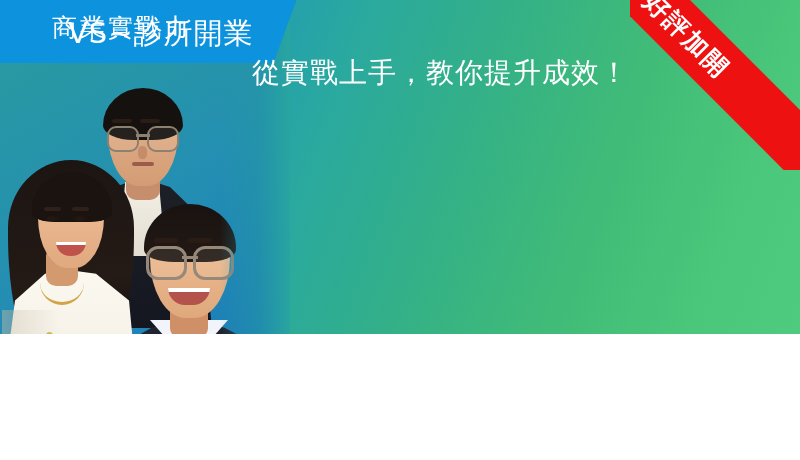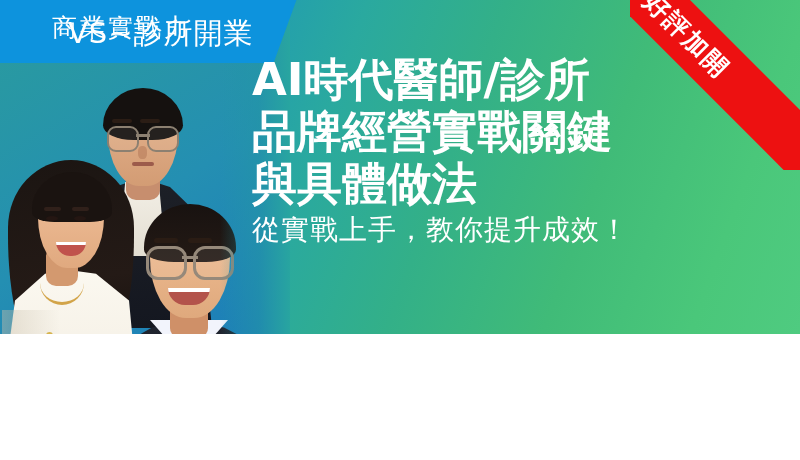--- a/index.html
+++ b/index.html
@@ -373,24 +373,19 @@
   <div id="tag-banner"></div>
   <div id="tag-banner-label">商業實戰力</div>
 
   <div id="ribbon-wrap">
     <div id="ribbon">
       <span id="ribbon-label">好評加開</span>
     </div>
   </div>
 
   <div id="text-block">
-    <div id="title">
-      <span class="line">AI時代醫師/診所</span>
-      <span class="line">品牌經營實戰關鍵</span>
-      <span class="line">與具體做法</span>
-    </div>
     <div id="tagline">從實戰上手，教你提升成效！</div>
   </div>
 
   <div id="footer-banner"></div>
   <div id="footer-banner-label">VS~診所開業</div>
 
 </div>
 
 </body></html>

